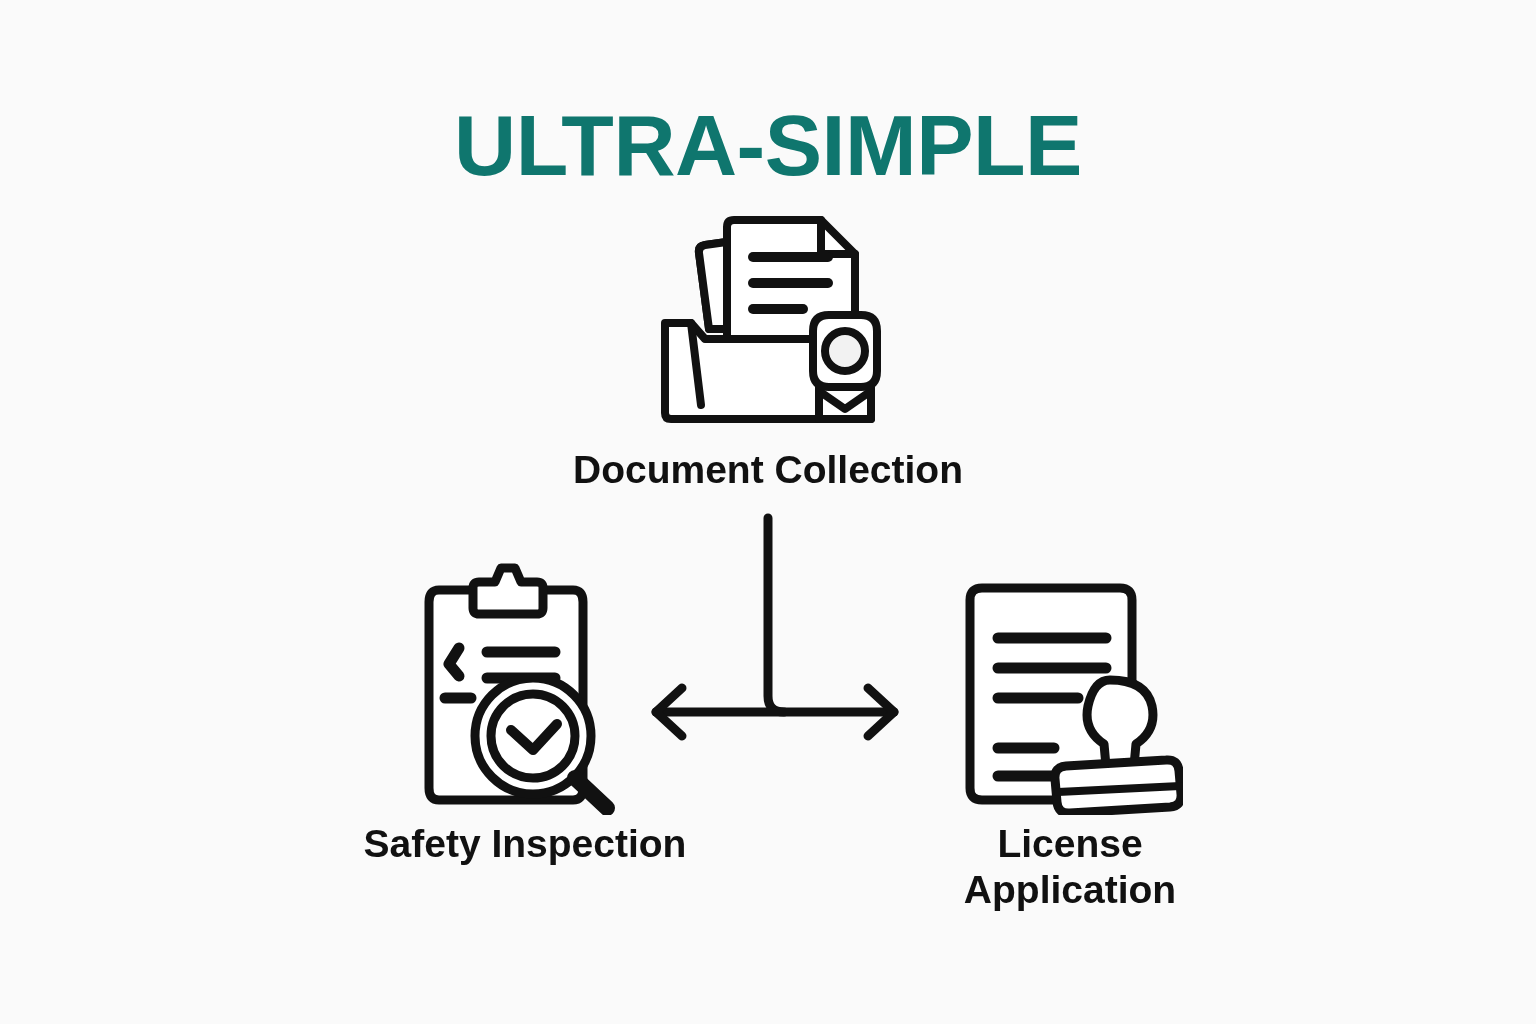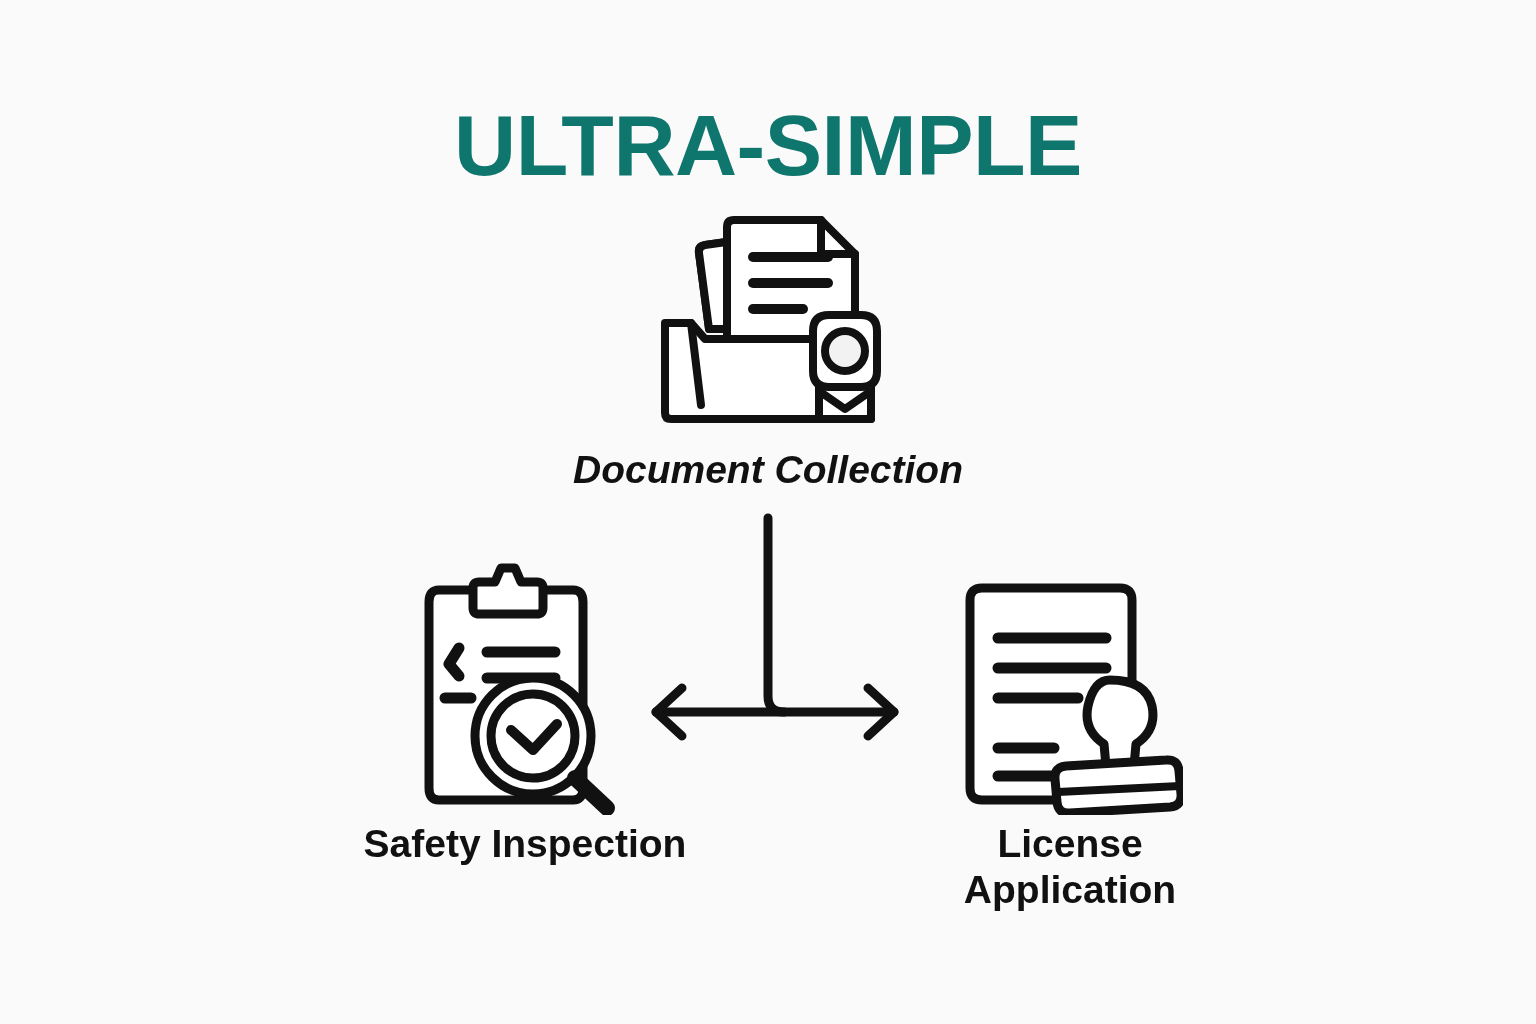--- a/index.html
+++ b/index.html
@@ -57,21 +57,20 @@
     line-height: 1.18;
     color: #111111;
     text-align: center;
     white-space: pre-line;
   }
 
   #node-doc {
     left: 468px;
     top: 205px;
     width: 600px;
-    font-style: italic;
   }
   #node-doc .caption { margin-top: 12px; }
 
   #node-safety {
     left: 265px;
     top: 560px;
     width: 520px;
   }
   #node-safety .caption { }
 

